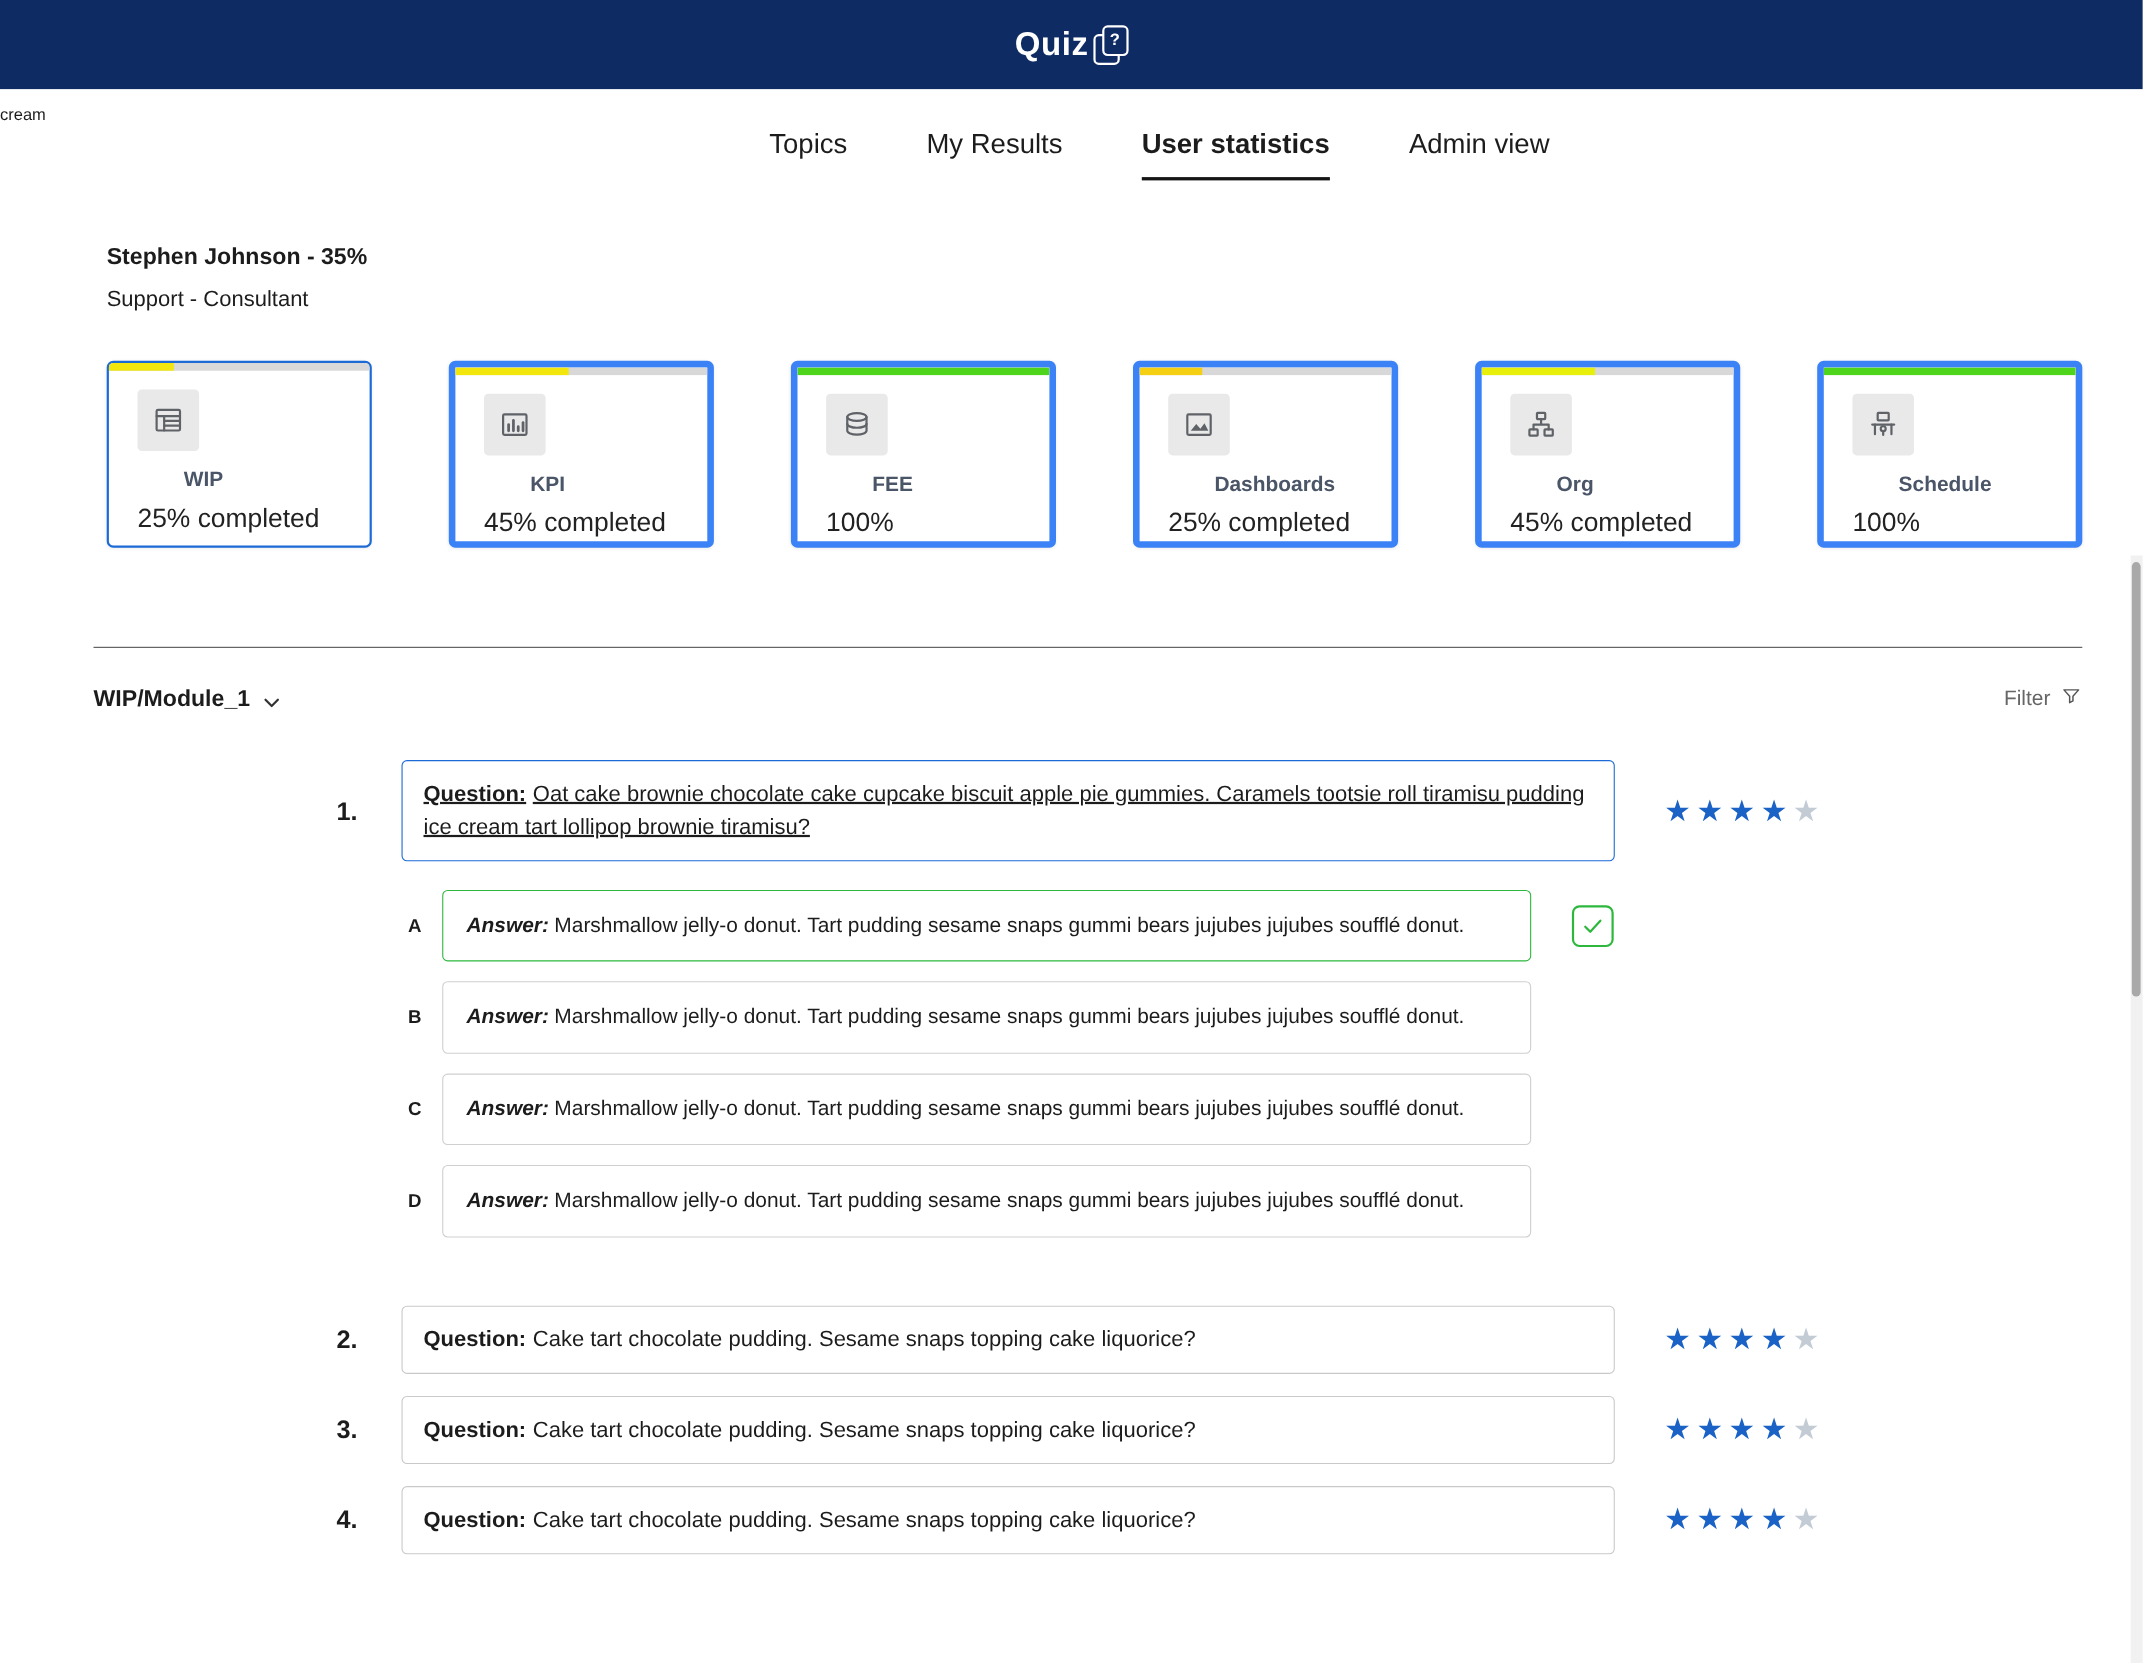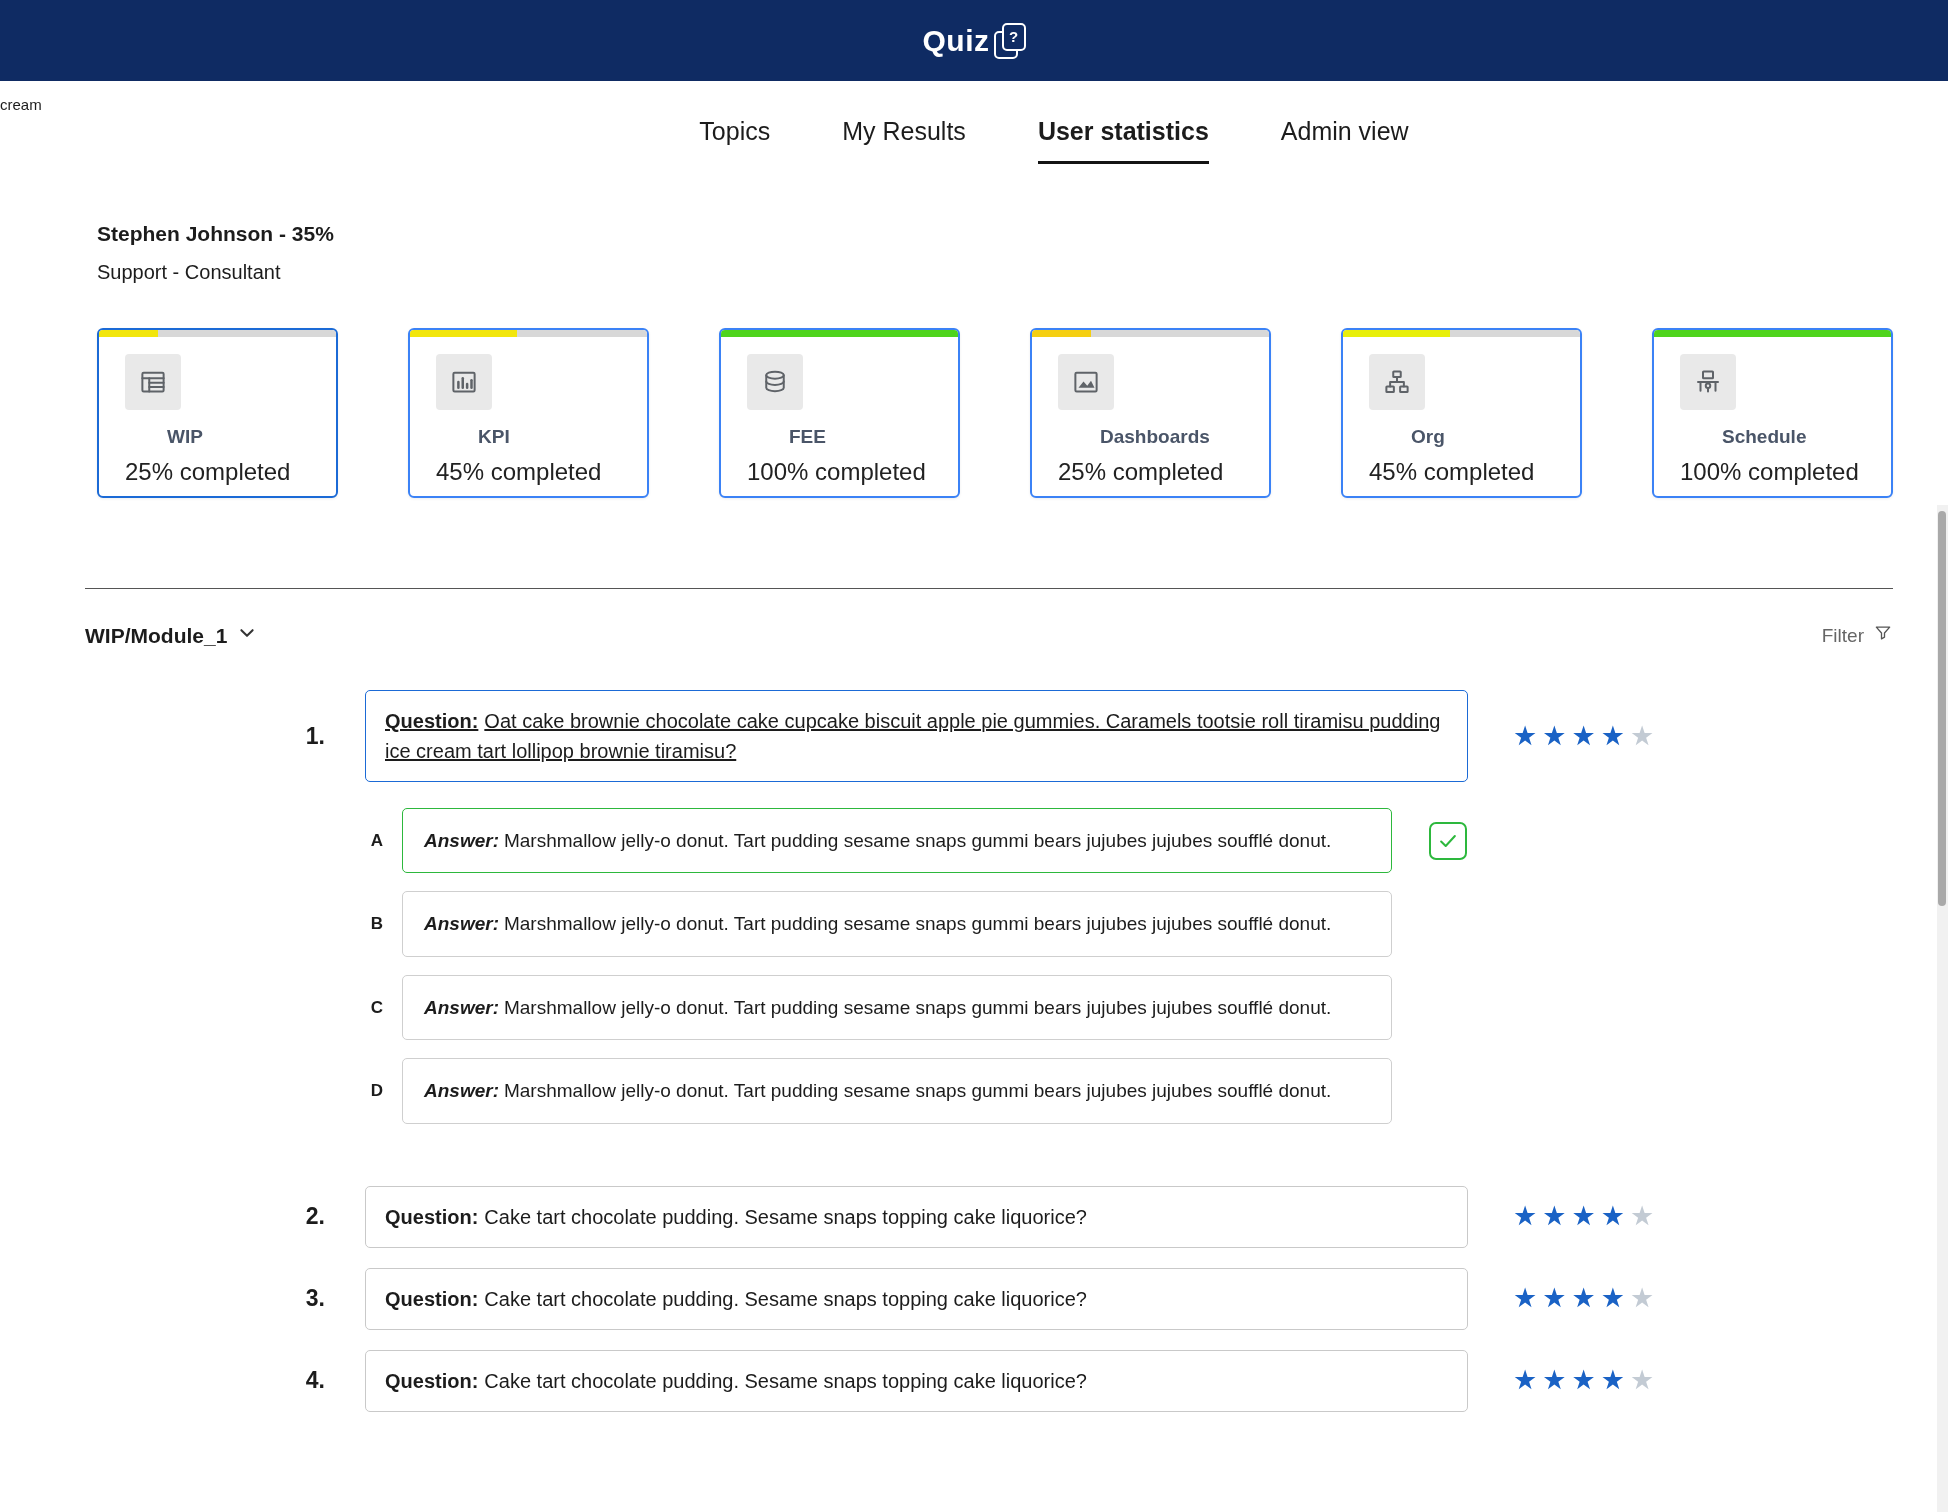--- a/index.html
+++ b/index.html
@@ -39,39 +39,39 @@
   .tab.active { font-weight: 700; border-bottom-color: #141414; }
 
   
   .user-block { margin: 58px 0 0 97px; }
   .user-name { font-size: 21px; font-weight: 700; }
   .user-role { font-size: 20px; margin-top: 15px; }
 
   
   .cards { display: flex; gap: 70px; margin: 44px 0 0 97px; }
   .card {
-    width: 241px; height: 170px; border: 2px solid #3b82f6; border-radius: 6px;
+    width: 241px; height: 170px; border: 6px solid #3b82f6; border-radius: 6px;
     position: relative; background: #fff; overflow: hidden;
     box-shadow: 0 1px 3px rgba(0,0,0,0.07); cursor: pointer; flex: none;
   }
   .card.selected { border: 2px solid var(--accent-blue, #1b6ad6); }
   .progress-track { position: absolute; top: 0; left: 0; right: 0; height: 7px; background: #d8d8d8; }
   .progress-fill { height: 100%; }
   .card-body { padding: 24px 26px 0; }
   .icon-tile {
     width: 56px; height: 56px; background: #e9e9e9; border-radius: 4px;
     display: flex; align-items: center; justify-content: center;
   }
   .card-title { margin-top: 16px; font-size: 19px; font-weight: 700; color: var(--card-title, #4a5568); margin-left: 42px; }
   .card-sub { margin-top: 10px; font-size: 24px; color: #222; }
 
   
   .divider { margin: 90px 55px 0 85px; border: none; border-top: 1.5px solid #555; }
   .section-row { display: flex; justify-content: space-between; align-items: center; margin: 34px 55px 0 85px; }
-  .section-title { font-size: 21px; font-weight: 700; display: flex; align-items: flex-start; gap: 11px; }
+  .section-title { font-size: 21px; font-weight: 700; display: flex; align-items: flex-end; gap: 11px; }
   .chevron-btn { display: flex; align-items: center; cursor: pointer; }
   .filter { display: flex; align-items: center; gap: 9px; color: #666; font-size: 19px; cursor: pointer; }
 
   
   .questions { margin-left: 240px; margin-top: 42px; }
   .q-row { display: flex; align-items: center; margin-top: 20px; }
   .q-row.first { margin-top: 0; }
   .q-row.after-answers { margin-top: 62px; }
   .q-num { width: 85px; text-align: right; font-size: 23px; font-weight: 700; flex: none; }
   .q-box {

